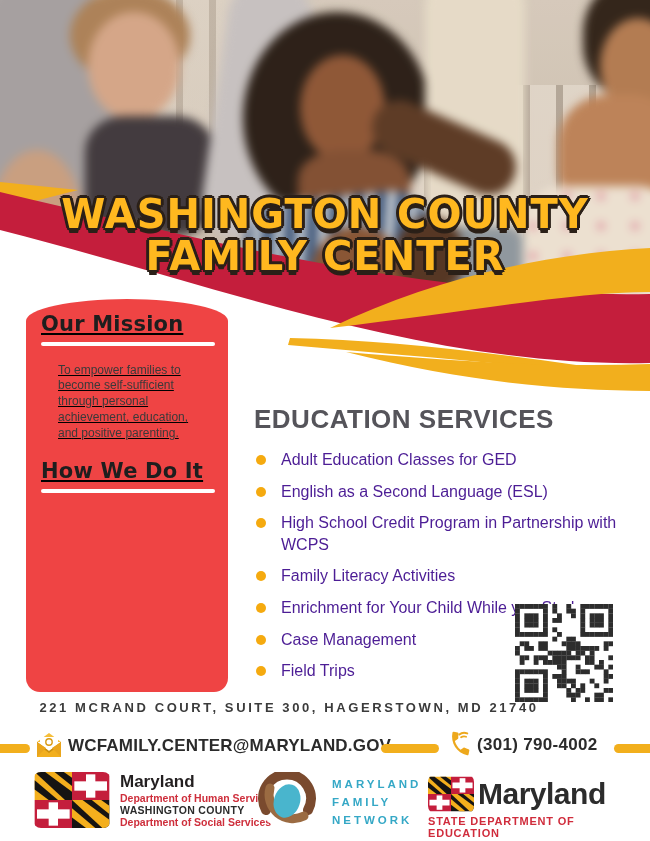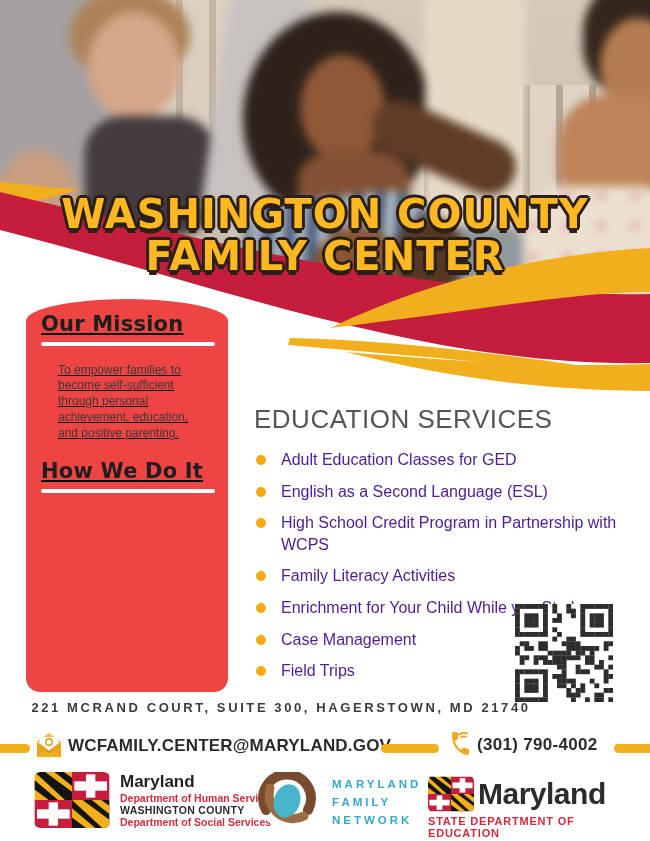--- a/index.html
+++ b/index.html
@@ -56,32 +56,32 @@
       background:#ef4444;box-sizing:border-box;padding:13px 13px 10px 15px;
       border-radius:101px 101px 14px 14px / 22px 22px 14px 14px;text-decoration:underline;}
   .mission-box h2{margin:0;font-family:"DejaVu Sans","Liberation Sans",sans-serif;
       font-size:21px;font-weight:bold;color:#1e1e1e;letter-spacing:.2px;}
   .mission-box .rule{border:none;height:3.5px;background:#ffffff;border-radius:2px;margin:6px 0 9px;}
   .mission-box p{margin:17px;font-size:12px;line-height:1.33;color:#3a3a3a;}
   .mission-box h2.second{margin-top:13px;}
 
   
   .services{position:absolute;left:254px;top:404px;width:392px;z-index:4;}
-  .services h2{margin:0 0 14px 0;font-size:26px;font-weight:normal;color:#55545A;letter-spacing:.5px;}
+  .services h2{margin:0 0 14px 0;font-size:26px;font-weight:bold;color:#55545A;letter-spacing:.5px;}
   .services ul{list-style:none;margin:0;padding:0;}
   .services li{position:relative;padding-left:27px;margin-bottom:10px;
       font-size:16px;line-height:1.35;color:#4c1d95;}
   .services li::before{content:"";position:absolute;left:2px;top:6px;width:10px;height:10px;
       border-radius:50%;background:#F5AA0F;}
 
   
   .qr{position:absolute;left:515px;top:604px;width:98px;height:98px;z-index:6;background:#fff;}
 
   
-  .address{position:absolute;left:0;top:700px;width:562px;text-align:center;
+  .address{position:absolute;left:8px;top:700px;width:562px;text-align:center;
       font-size:13px;font-weight:bold;letter-spacing:2.6px;color:#3b3b3b;}
   .bar{position:absolute;height:9px;background:#F2AF1D;border-radius:5px;top:744px;}
   .bar.left{left:0;width:30px;border-radius:0 5px 5px 0;}
   .bar.mid{left:381px;width:58px;}
   .bar.right{left:614px;width:36px;border-radius:5px 0 0 5px;}
   .envelope{position:absolute;left:34px;top:732px;}
   .email{position:absolute;left:68px;top:736px;font-size:17px;font-weight:bold;color:#2b2b2b;letter-spacing:.2px;}
   .phone-ico{position:absolute;left:447px;top:730px;}
   .phone{position:absolute;left:477px;top:735px;font-size:17px;font-weight:bold;color:#2b2b2b;letter-spacing:.3px;}
 

